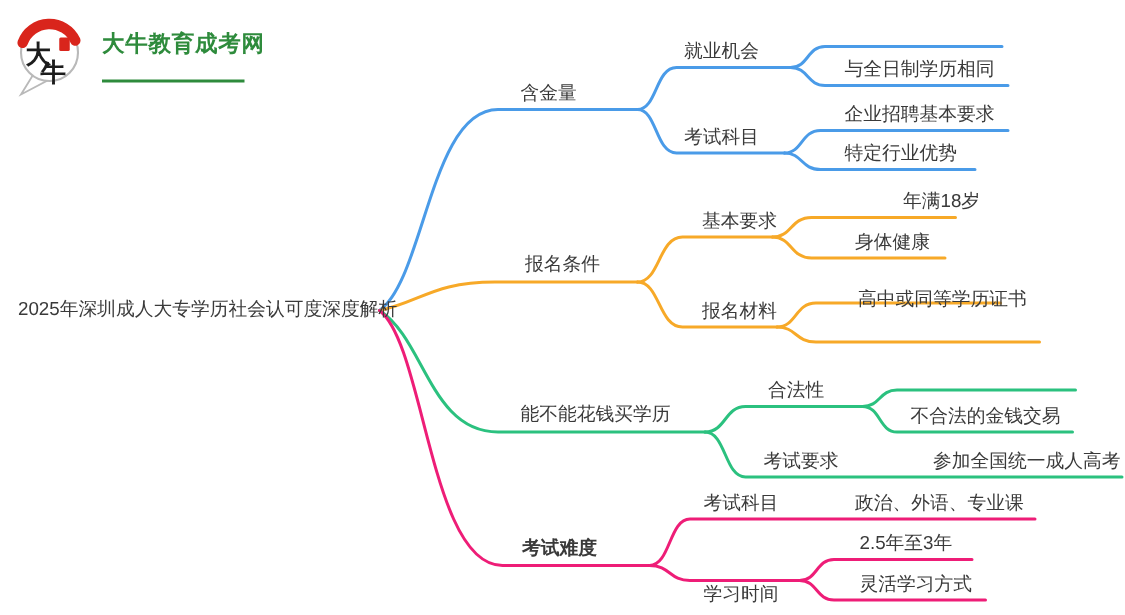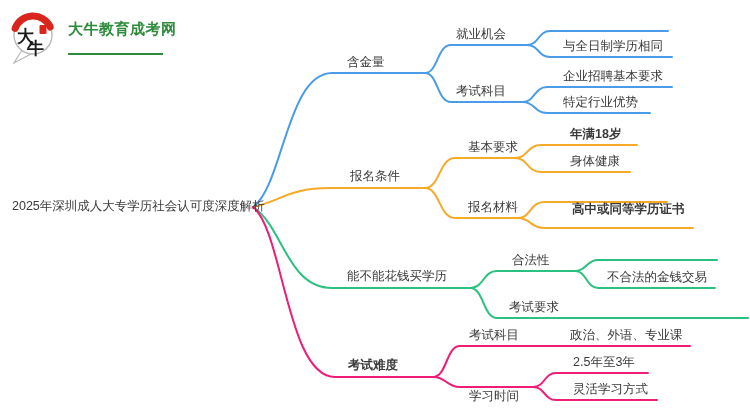--- a/index.html
+++ b/index.html
@@ -86,21 +86,22 @@
   <div class="nl" style="left:468px;top:140px;">基本要求</div>
   <div class="nl" style="left:468px;top:200px;">报名材料</div>
   <div class="nl" style="left:512px;top:253px;">合法性</div>
   <div class="nl" style="left:509px;top:300px;">考试要求</div>
   <div class="nl" style="left:469px;top:328px;">考试科目</div>
   <div class="nl" style="left:469px;top:369px;margin-top:20px;">学习时间</div>
 
   <div class="nl" style="left:563px;top:69px;">企业招聘基本要求</div>
   <div class="nl" style="left:563px;top:39px;">与全日制学历相同</div>
   <div class="nl" style="left:563px;top:95px;">特定行业优势</div>
-  <div class="nl" style="left:570px;top:127px;font-weight:bold;">年满18岁</div>
+  <div class="nl" style="left:602px;top:127px;">年满18岁</div>
   <div class="nl" style="left:570px;top:154px;">身体健康</div>
-  <div class="nl" style="left:572px;top:202px;font-weight:bold;">高中或同等学历证书</div>
+  <div class="nl" style="left:572px;top:192px;">高中或同等学历证书</div>
   <div class="nl" style="left:607px;top:270px;">不合法的金钱交易</div>
+  <div class="nl" style="left:622px;top:300px;">参加全国统一成人高考</div>
   <div class="nl" style="left:570px;top:328px;">政治、外语、专业课</div>
   <div class="nl" style="left:573px;top:355px;">2.5年至3年</div>
   <div class="nl" style="left:573px;top:382px;">灵活学习方式</div>
 
 </div>
 
 </body></html>

